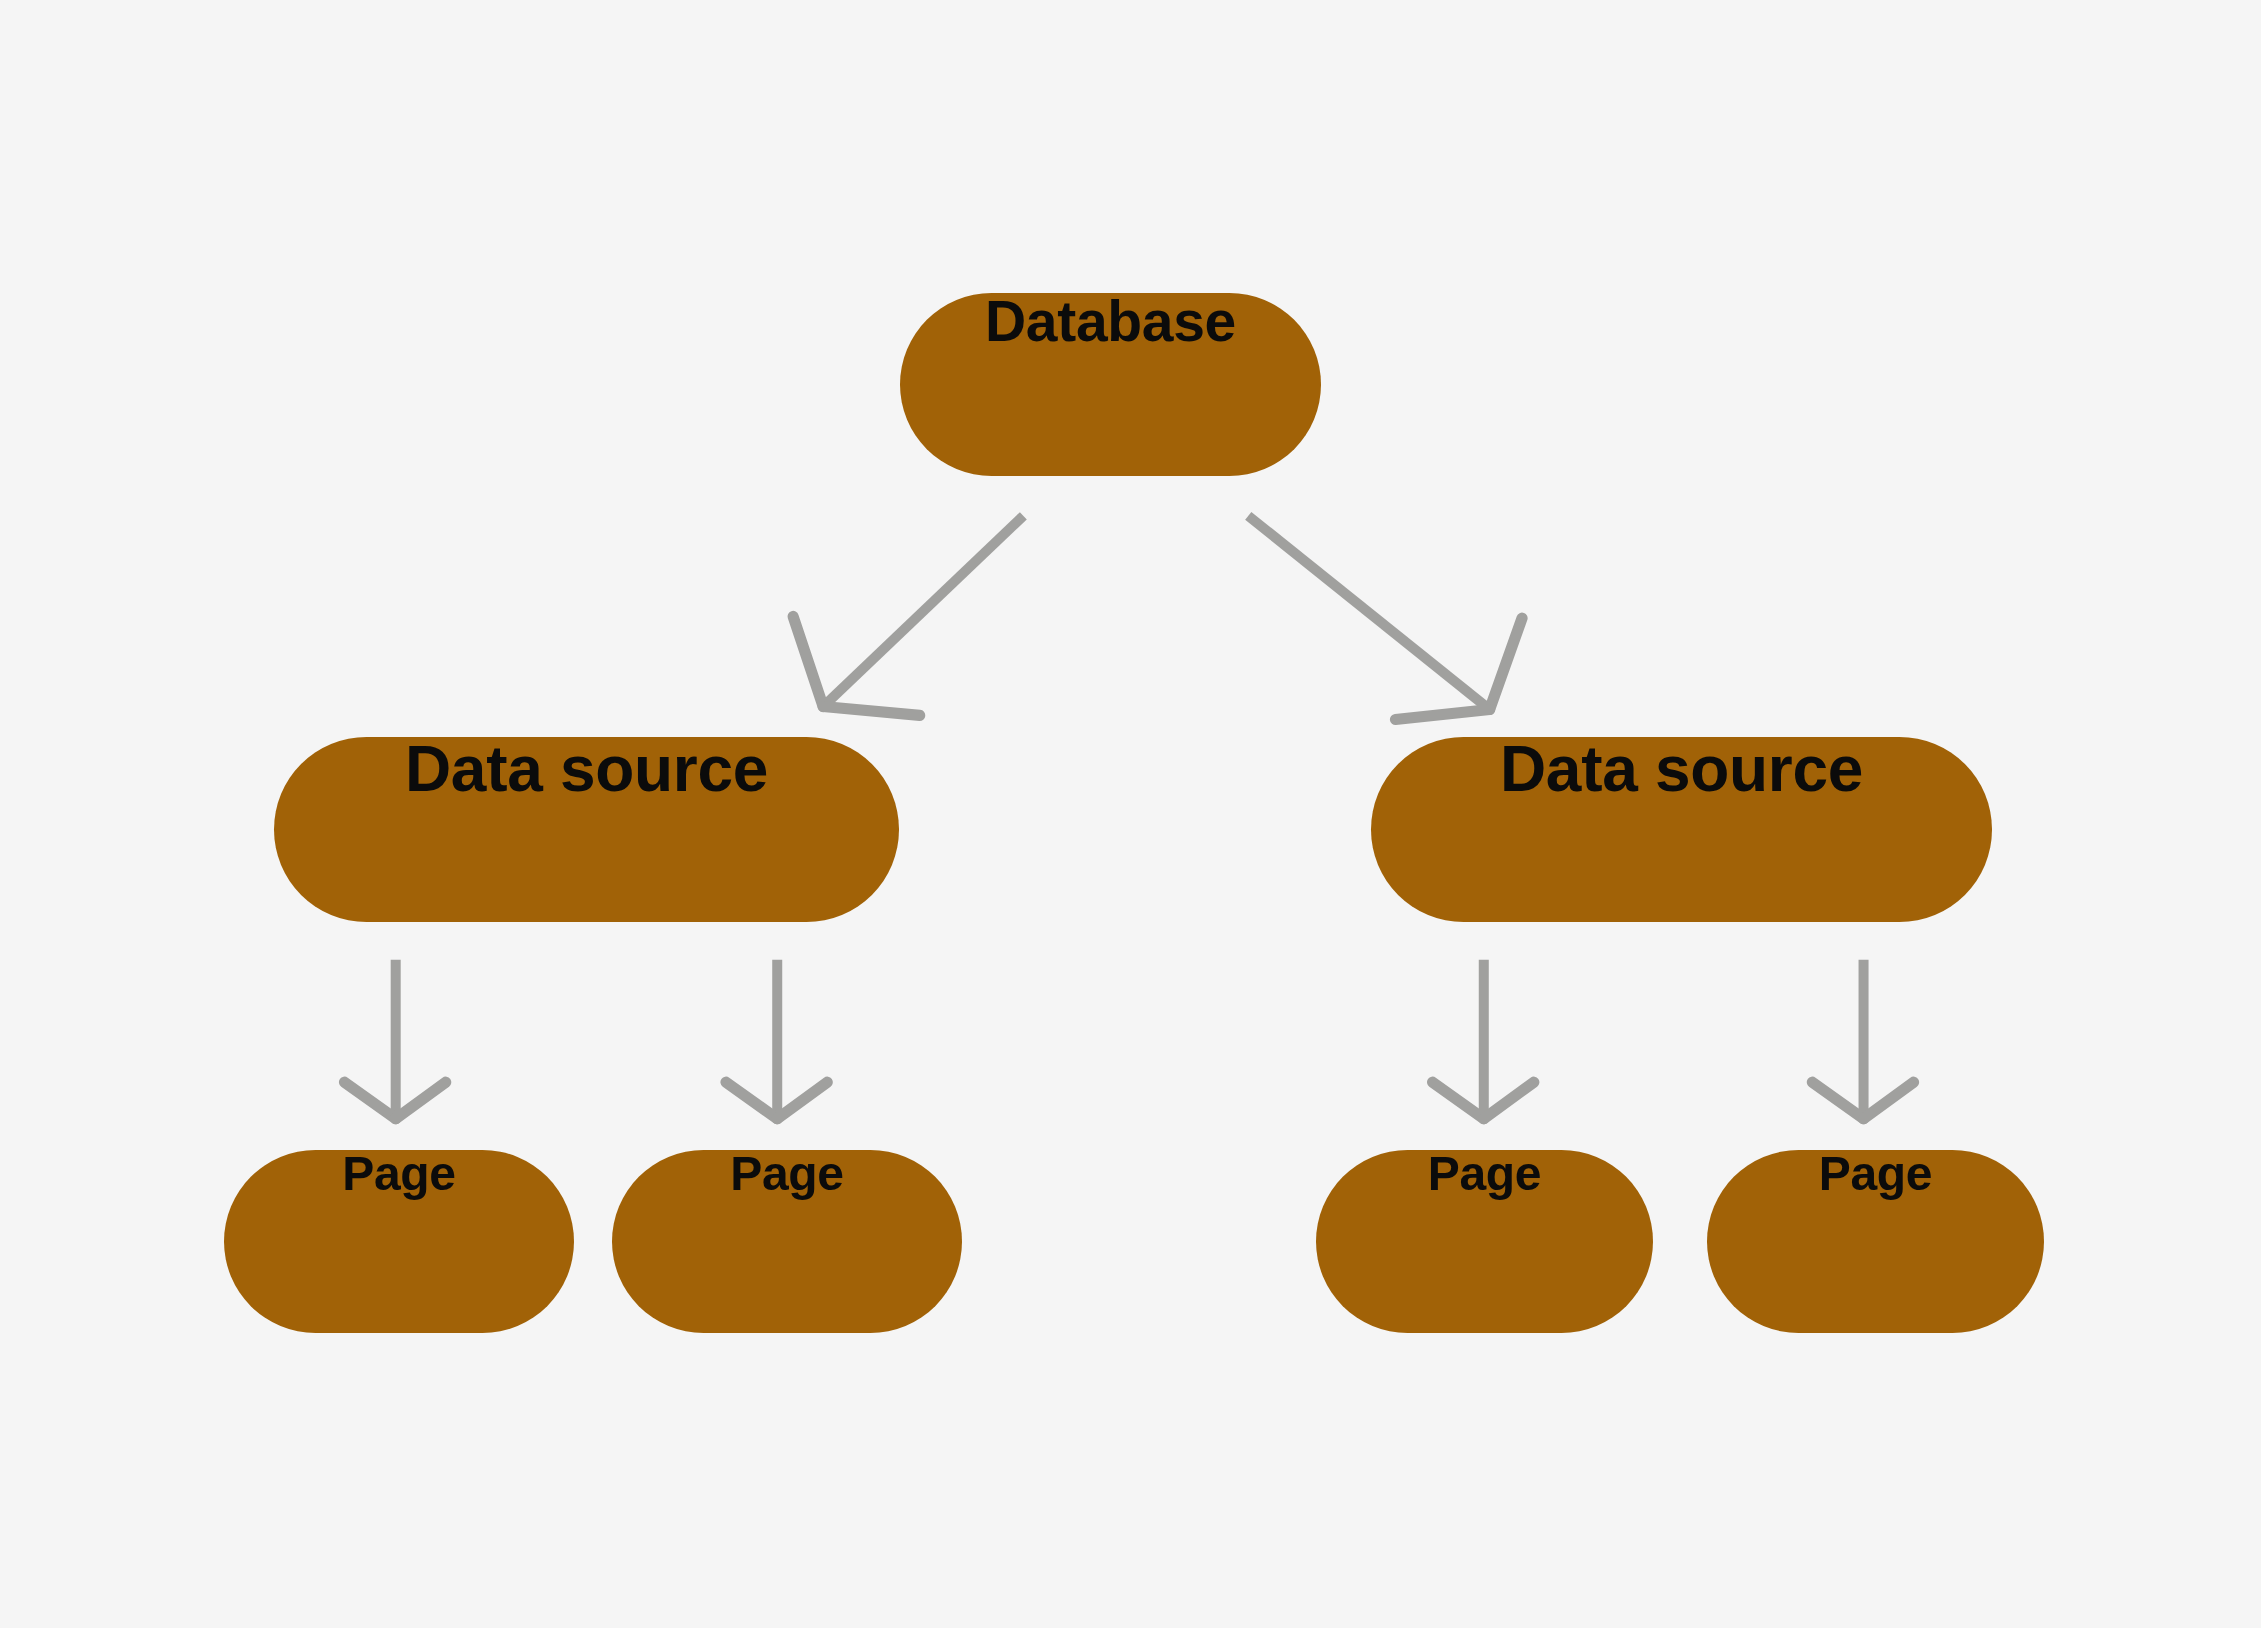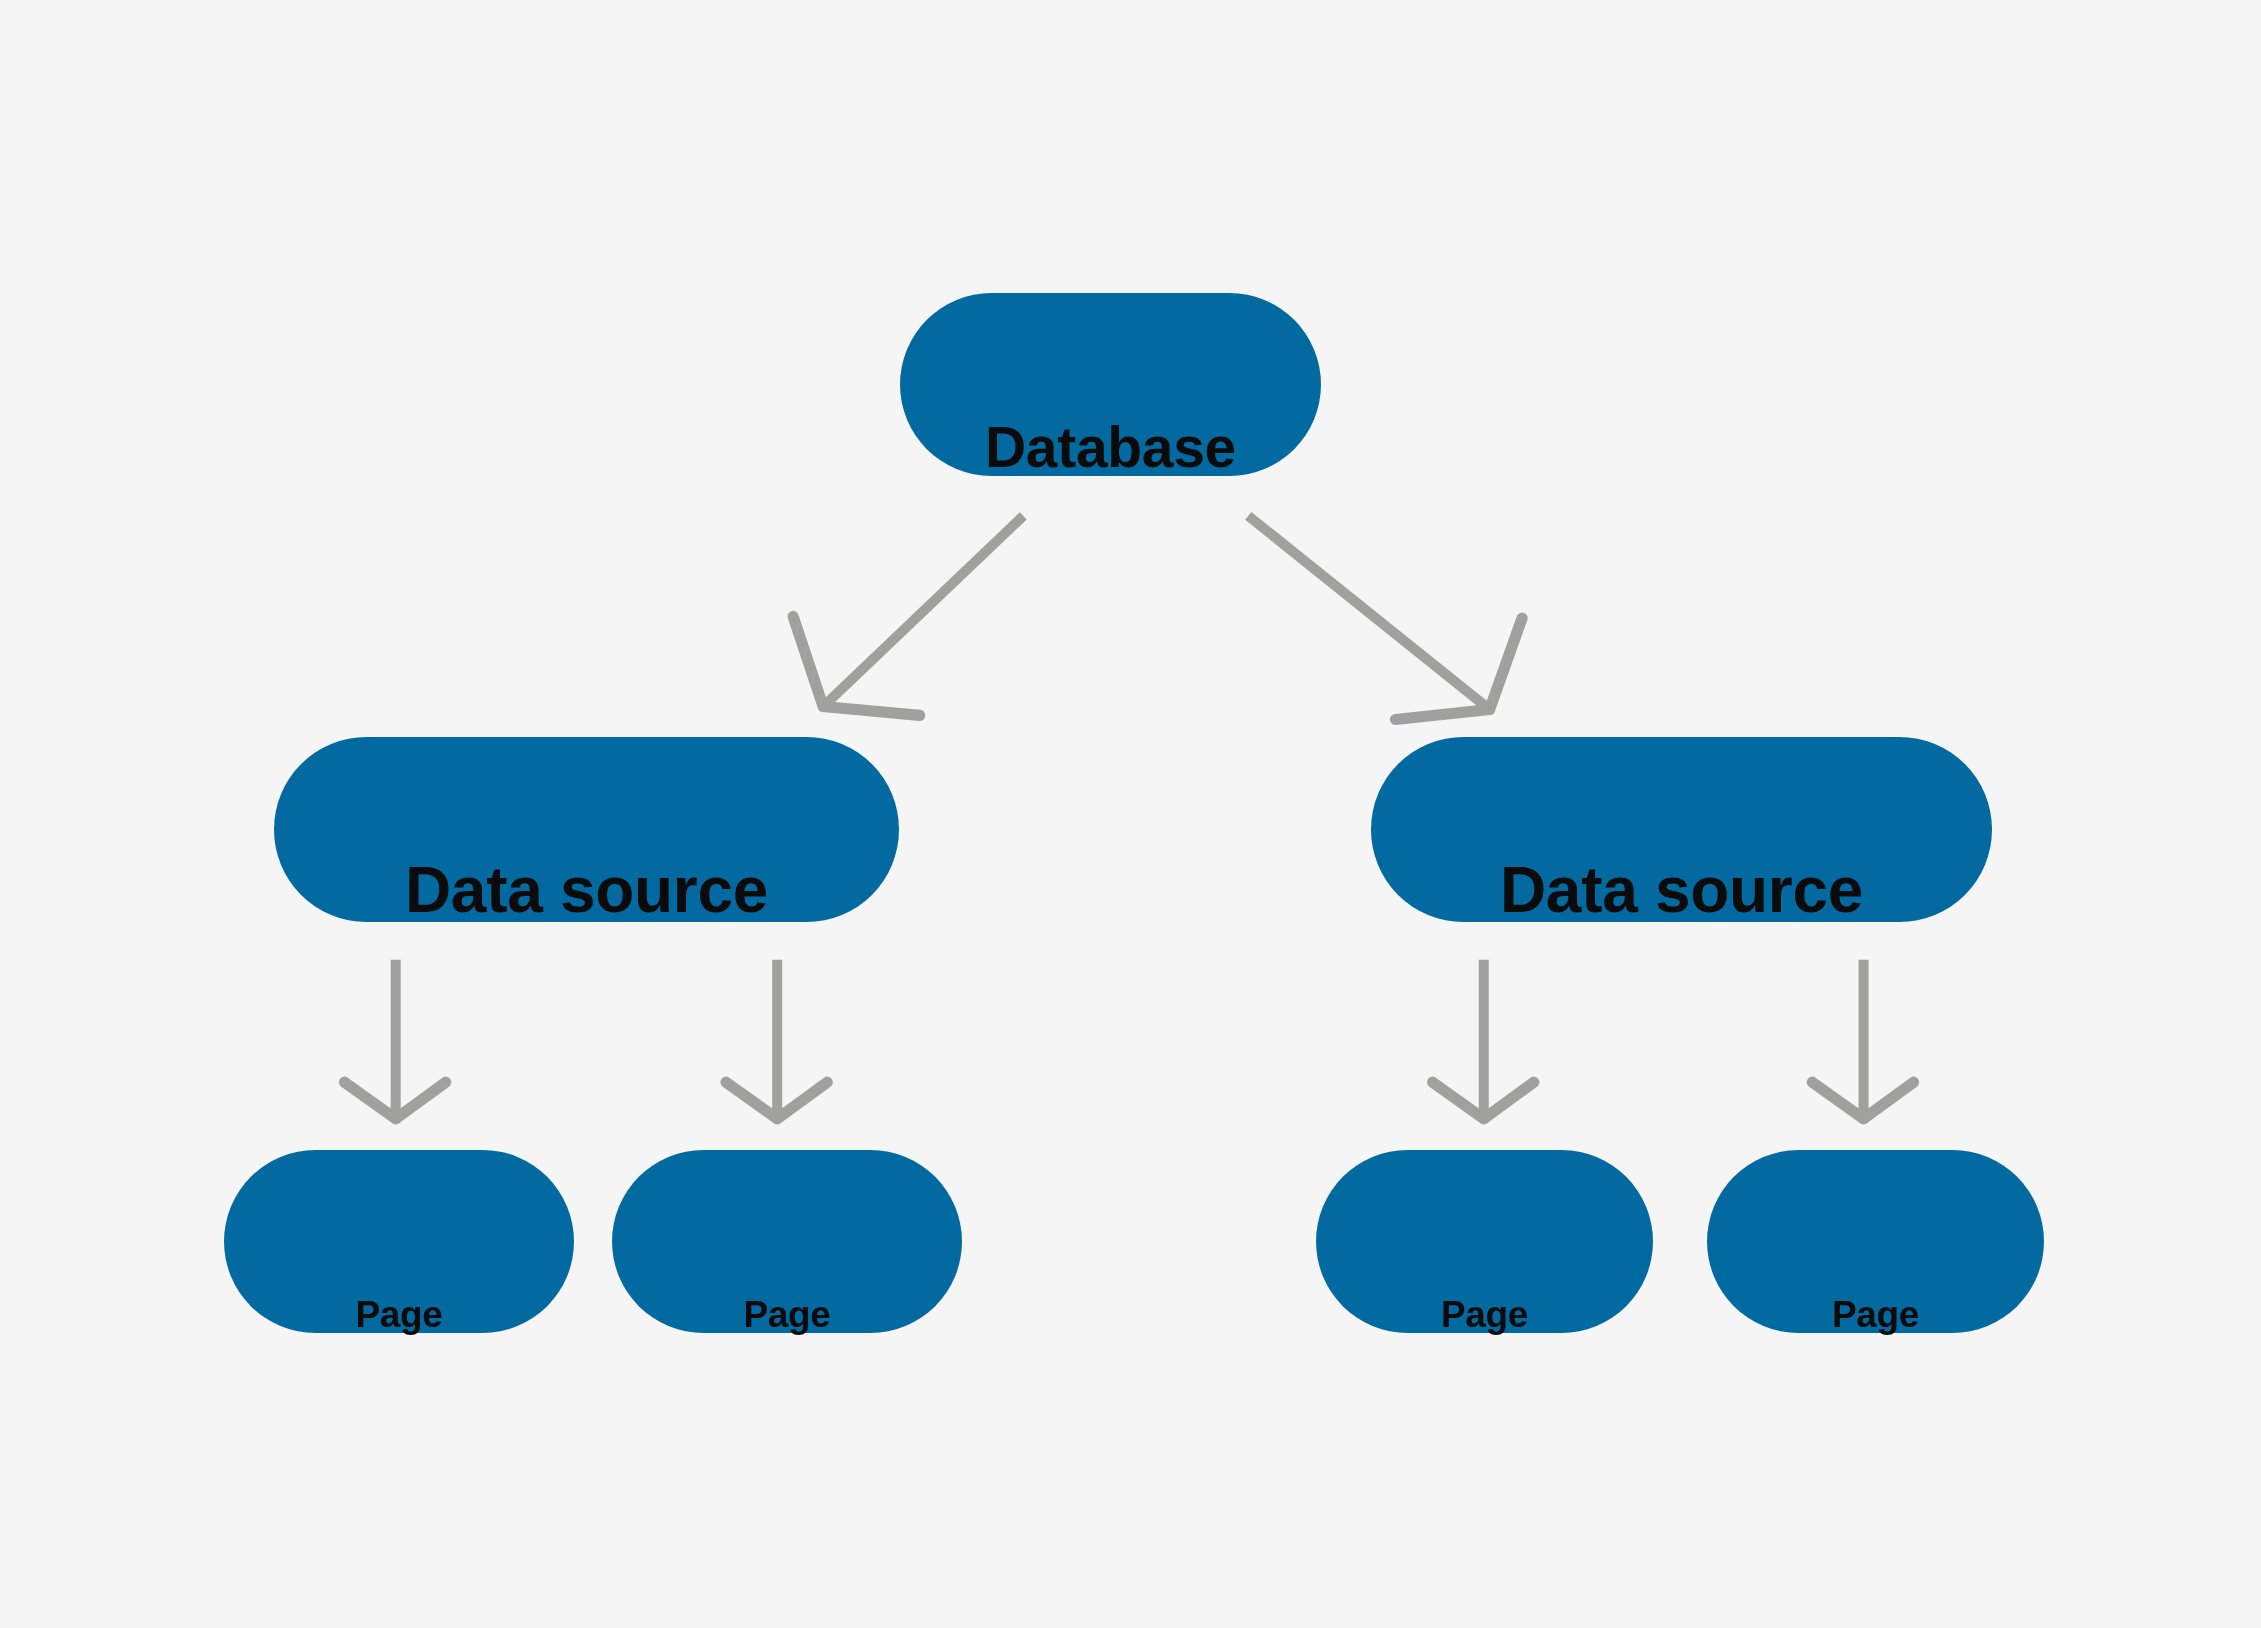--- a/index.html
+++ b/index.html
@@ -23,24 +23,24 @@
   .edges {
     position: absolute;
     left: 0;
     top: 0;
     width: 2261px;
     height: 1628px;
     pointer-events: none;
   }
   .node {
     position: absolute;
-    background: #0369a1;
+    background: #a16207;
     border-radius: 588px;
     display: flex;
-    align-items: flex-end;
+    align-items: flex-start;
     justify-content: center;
     box-sizing: border-box;
     color: #0b0b0b;
     font-weight: bold;
     letter-spacing: -0.3px;
     white-space: nowrap;
   }
   .node-label {
     display: block;
     line-height: 1;
@@ -63,21 +63,21 @@
     height: 185px;
     font-size: 64px;
   }
   .node-ds-left  { left: 274px;  width: 625px; }
   .node-ds-right { left: 1371px; width: 621px; }
 
   
   .node-page {
     top: 1150px;
     height: 183px;
-    font-size: 37px;
+    font-size: 48px;
   }
   .node-page-1 { left: 224px;  width: 350px; }
   .node-page-2 { left: 612px; width: 350px; }
   .node-page-3 { left: 1316px; width: 337px; }
   .node-page-4 { left: 1707px; width: 337px; }
 </style>
 </head>
 <body>
 
 <div id="canvas">

